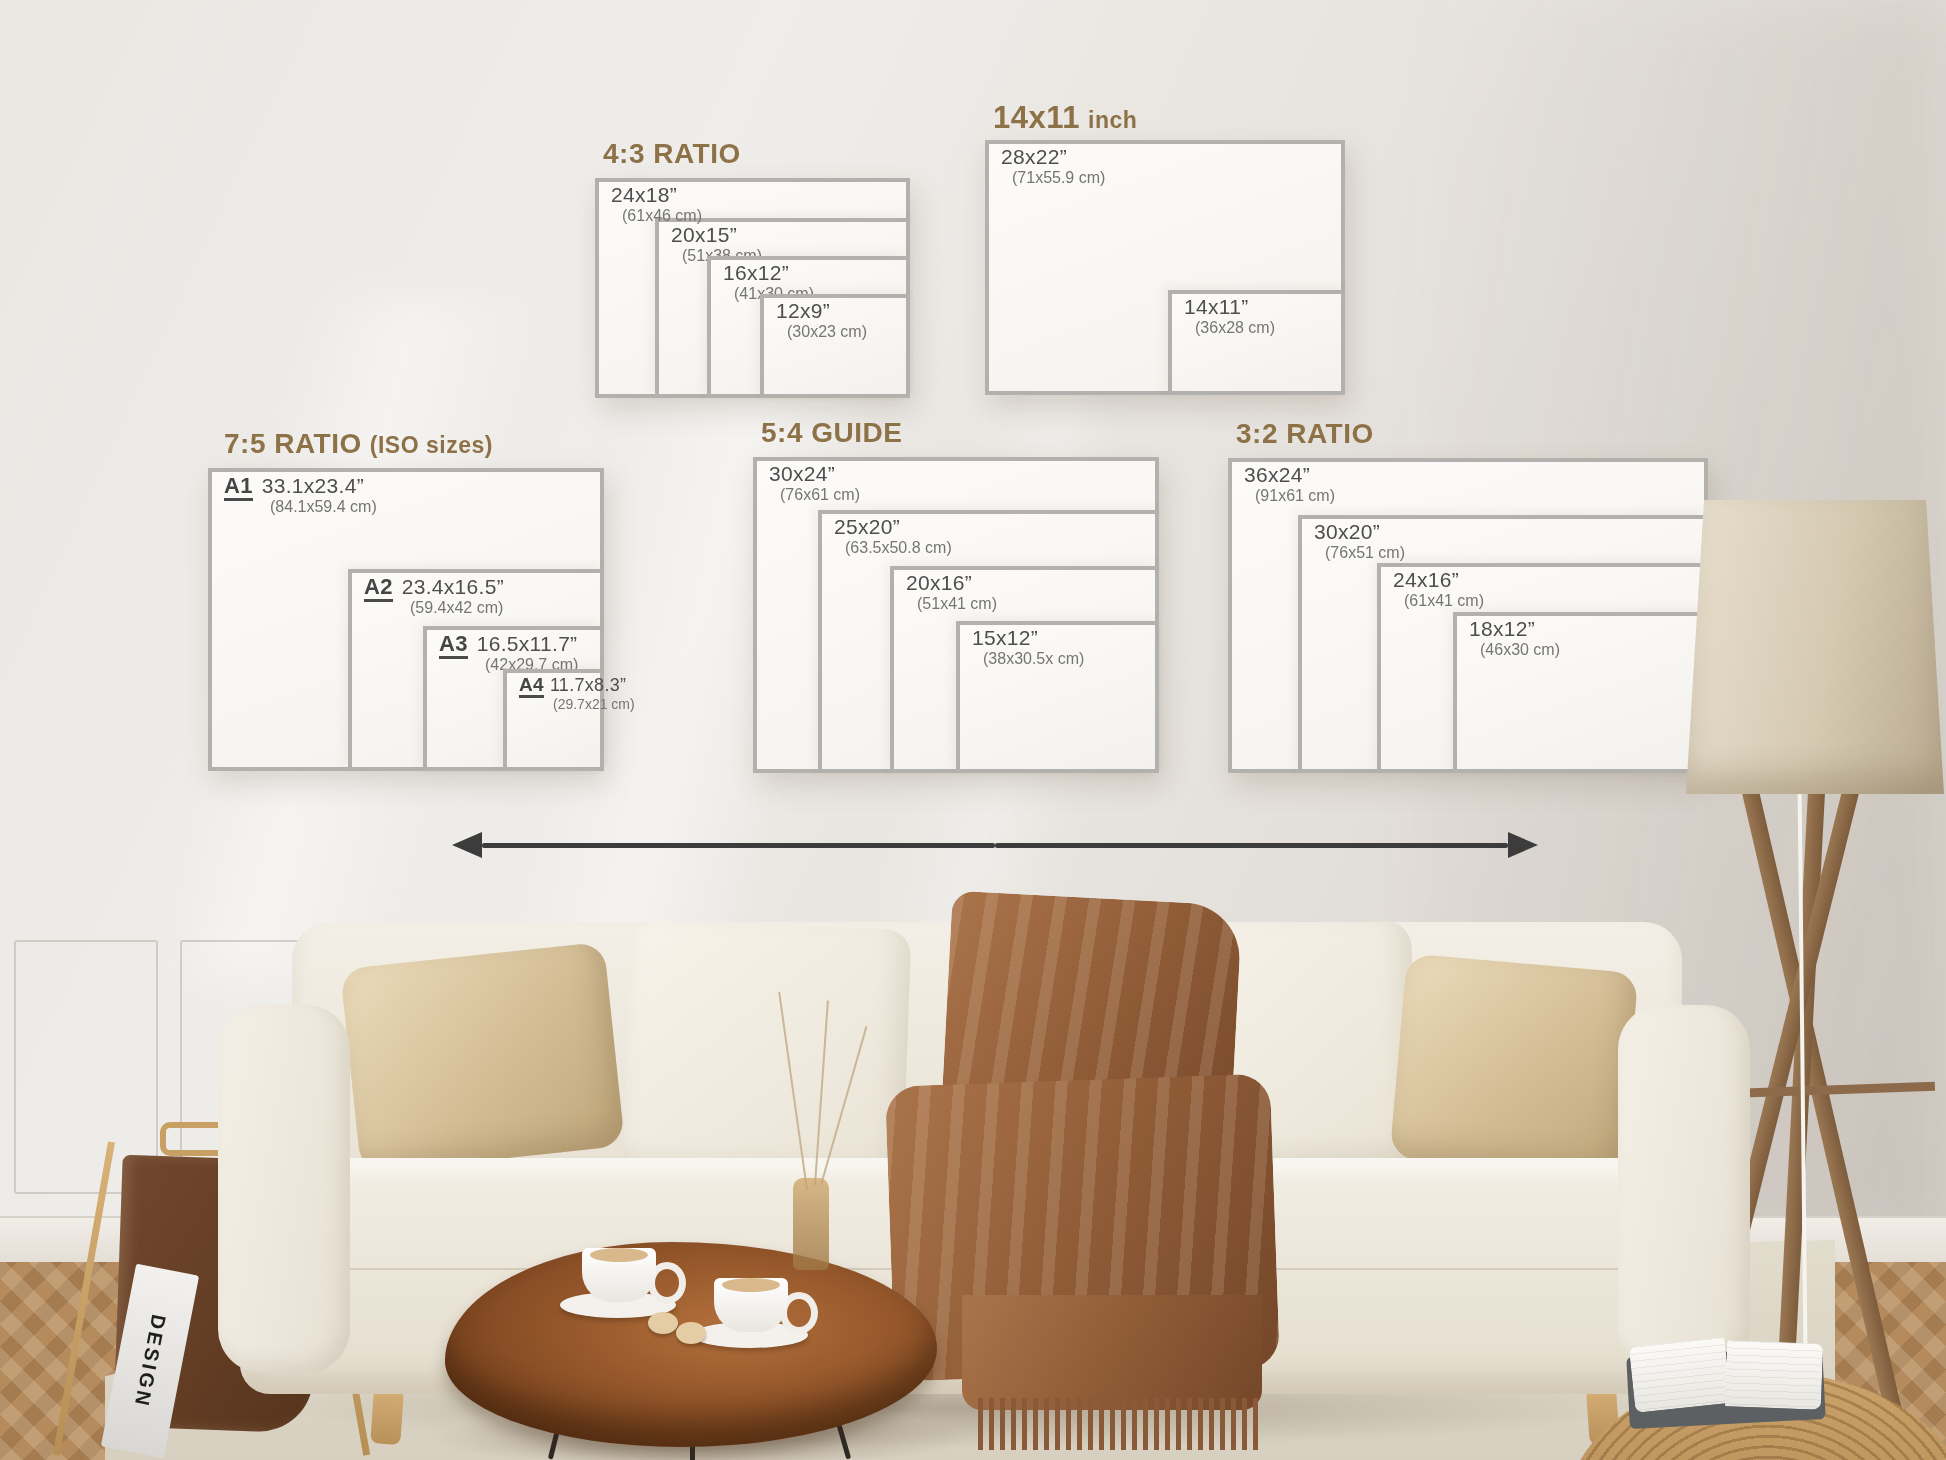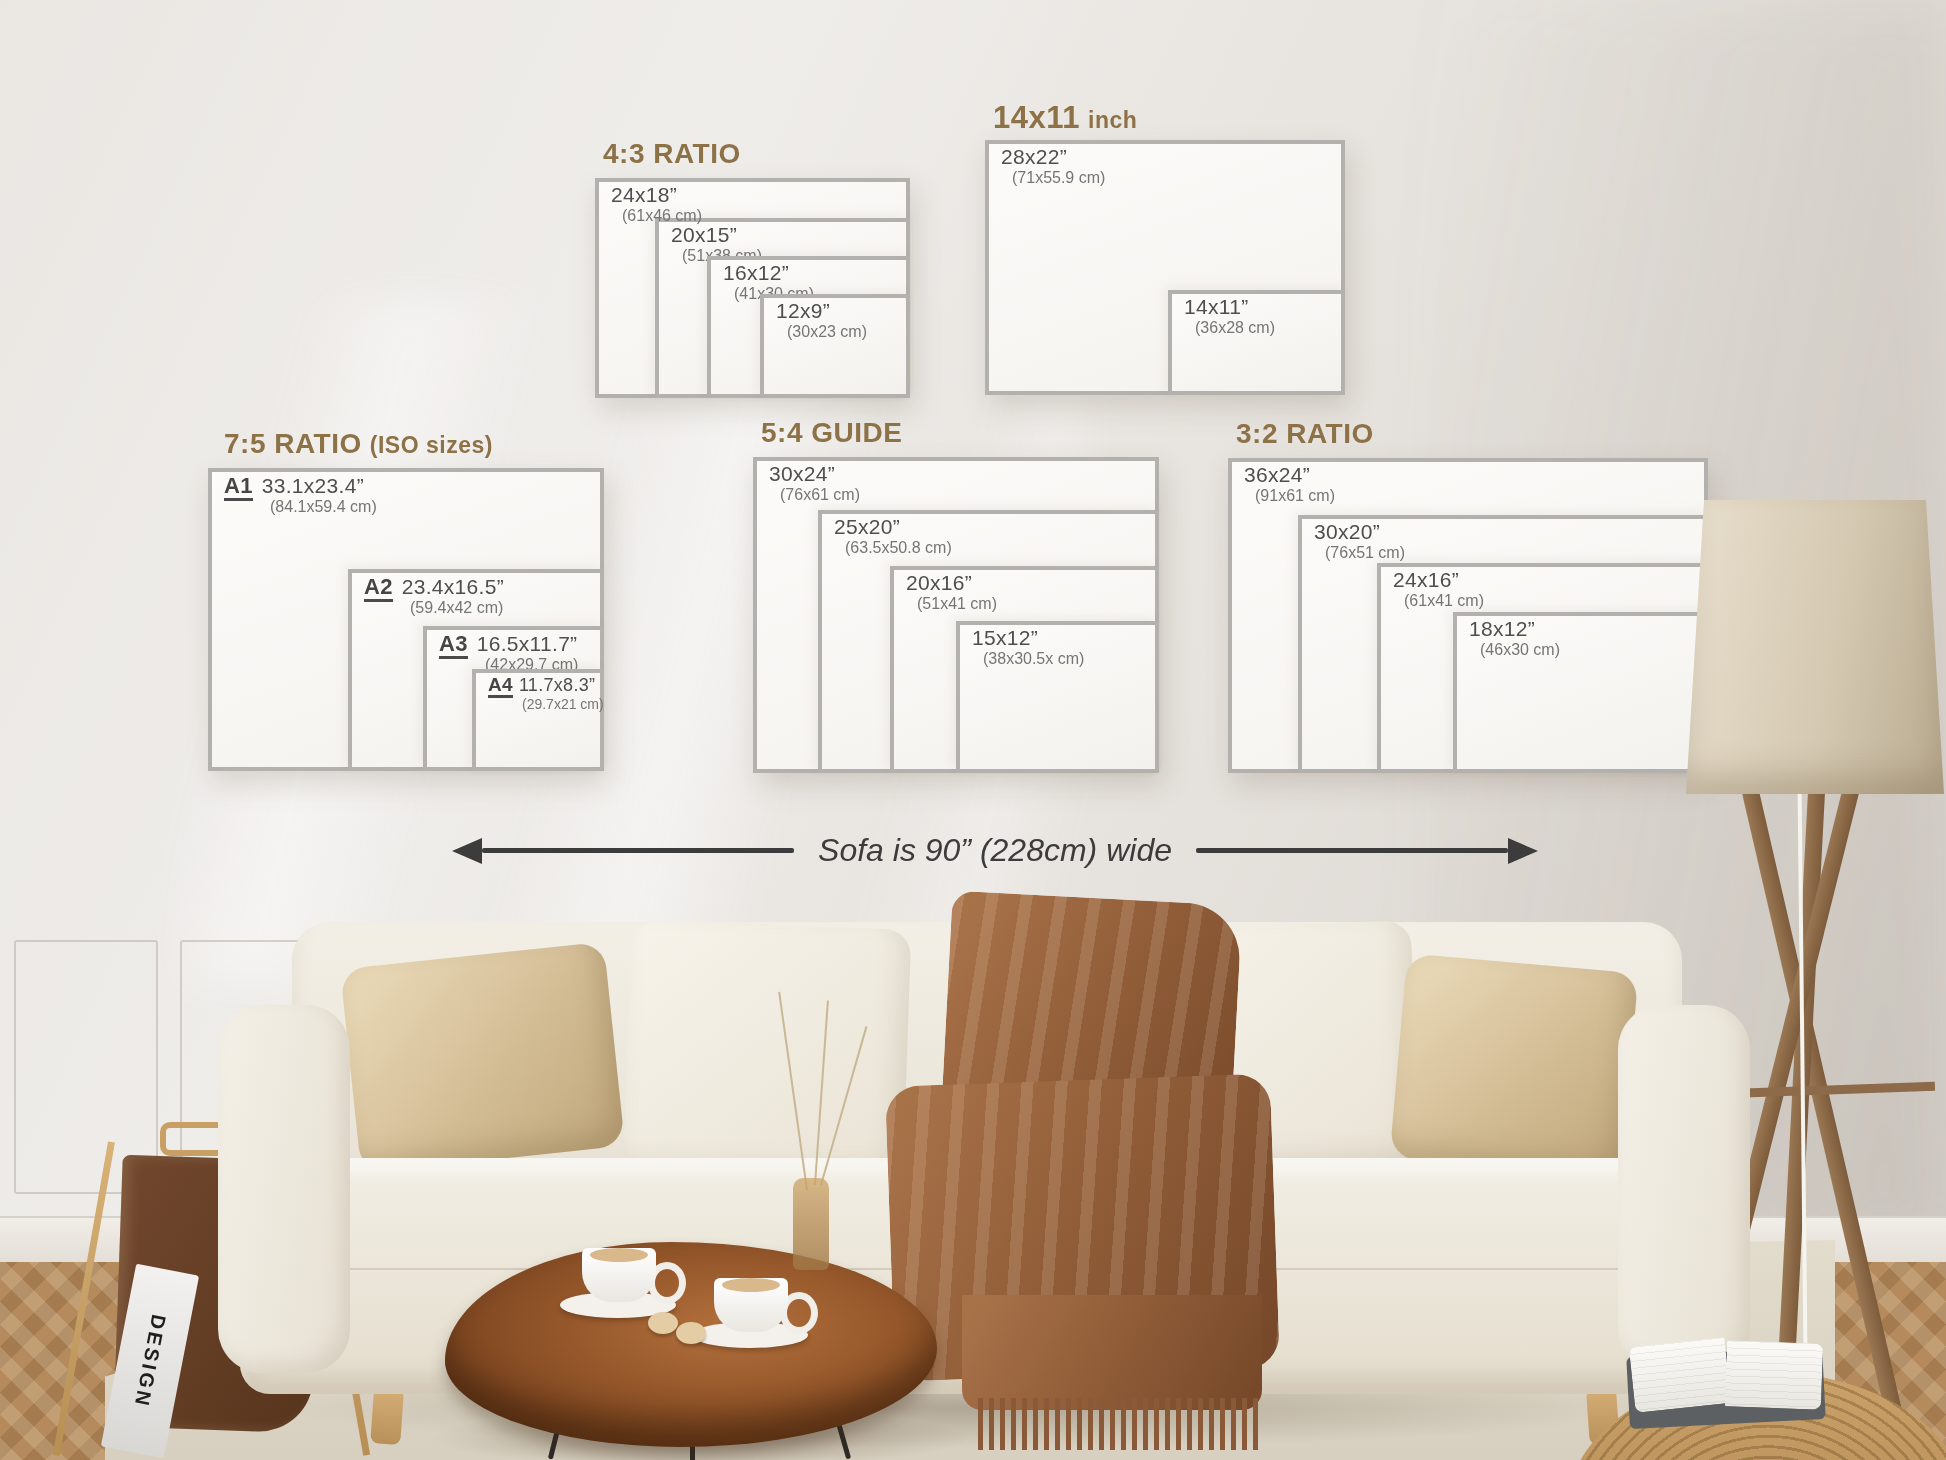--- a/index.html
+++ b/index.html
@@ -178,21 +178,21 @@
         <div class="fsize"><span class="fprefix">A2</span><span>23.4x16.5”</span></div>
         <div class="fcm" style="padding-left:46px">(59.4x42 cm)</div>
       </div>
     </div>
     <div class="frame z2" style="width:181px;height:145px">
       <div class="flabel">
         <div class="fsize"><span class="fprefix">A3</span><span>16.5x11.7”</span></div>
         <div class="fcm" style="padding-left:46px">(42x29.7 cm)</div>
       </div>
     </div>
-    <div class="frame z3 small" style="width:132px;height:102px">
+    <div class="frame z3 small" style="width:101px;height:102px">
       <div class="flabel">
         <div class="fsize"><span class="fprefix">A4</span><span>11.7x8.3”</span></div>
         <div class="fcm" style="padding-left:34px">(29.7x21 cm)</div>
       </div>
     </div>
   </div>
 
   <div class="board" style="left:753px;top:457px;width:406px;height:316px">
     <div class="gtitle">
       <span>5:4 GUIDE</span>
@@ -245,21 +245,20 @@
       <div class="flabel">
         <div class="fsize">18x12”</div>
         <div class="fcm">(46x30 cm)</div>
       </div>
     </div>
   </div>
 
   <div class="sofa-note">
     <div class="ar-head-l"></div>
     <div class="ar-line"></div>
-    <div class="note-text">Sofa is 90” (228cm) wide</div>
     <div class="ar-line"></div>
     <div class="ar-head-r"></div>
   </div>
 
   <div class="sofa-shadow"></div>
   <div class="sofa-back"></div>
   <div class="pillow p-beige" style="left:350px;top:955px;width:265px;height:205px;transform:rotate(-6deg)"></div>
   <div class="pillow p-white" style="left:627px;top:925px;width:280px;height:255px;transform:rotate(2deg)"></div>
   <div class="throw throw-folds" style="left:945px;top:898px;width:290px;height:290px;border-radius:22px 56px 24px 30px;transform:rotate(3deg)"></div>
   <div class="pillow p-white" style="left:1150px;top:925px;width:265px;height:245px;transform:rotate(-2deg)"></div>

